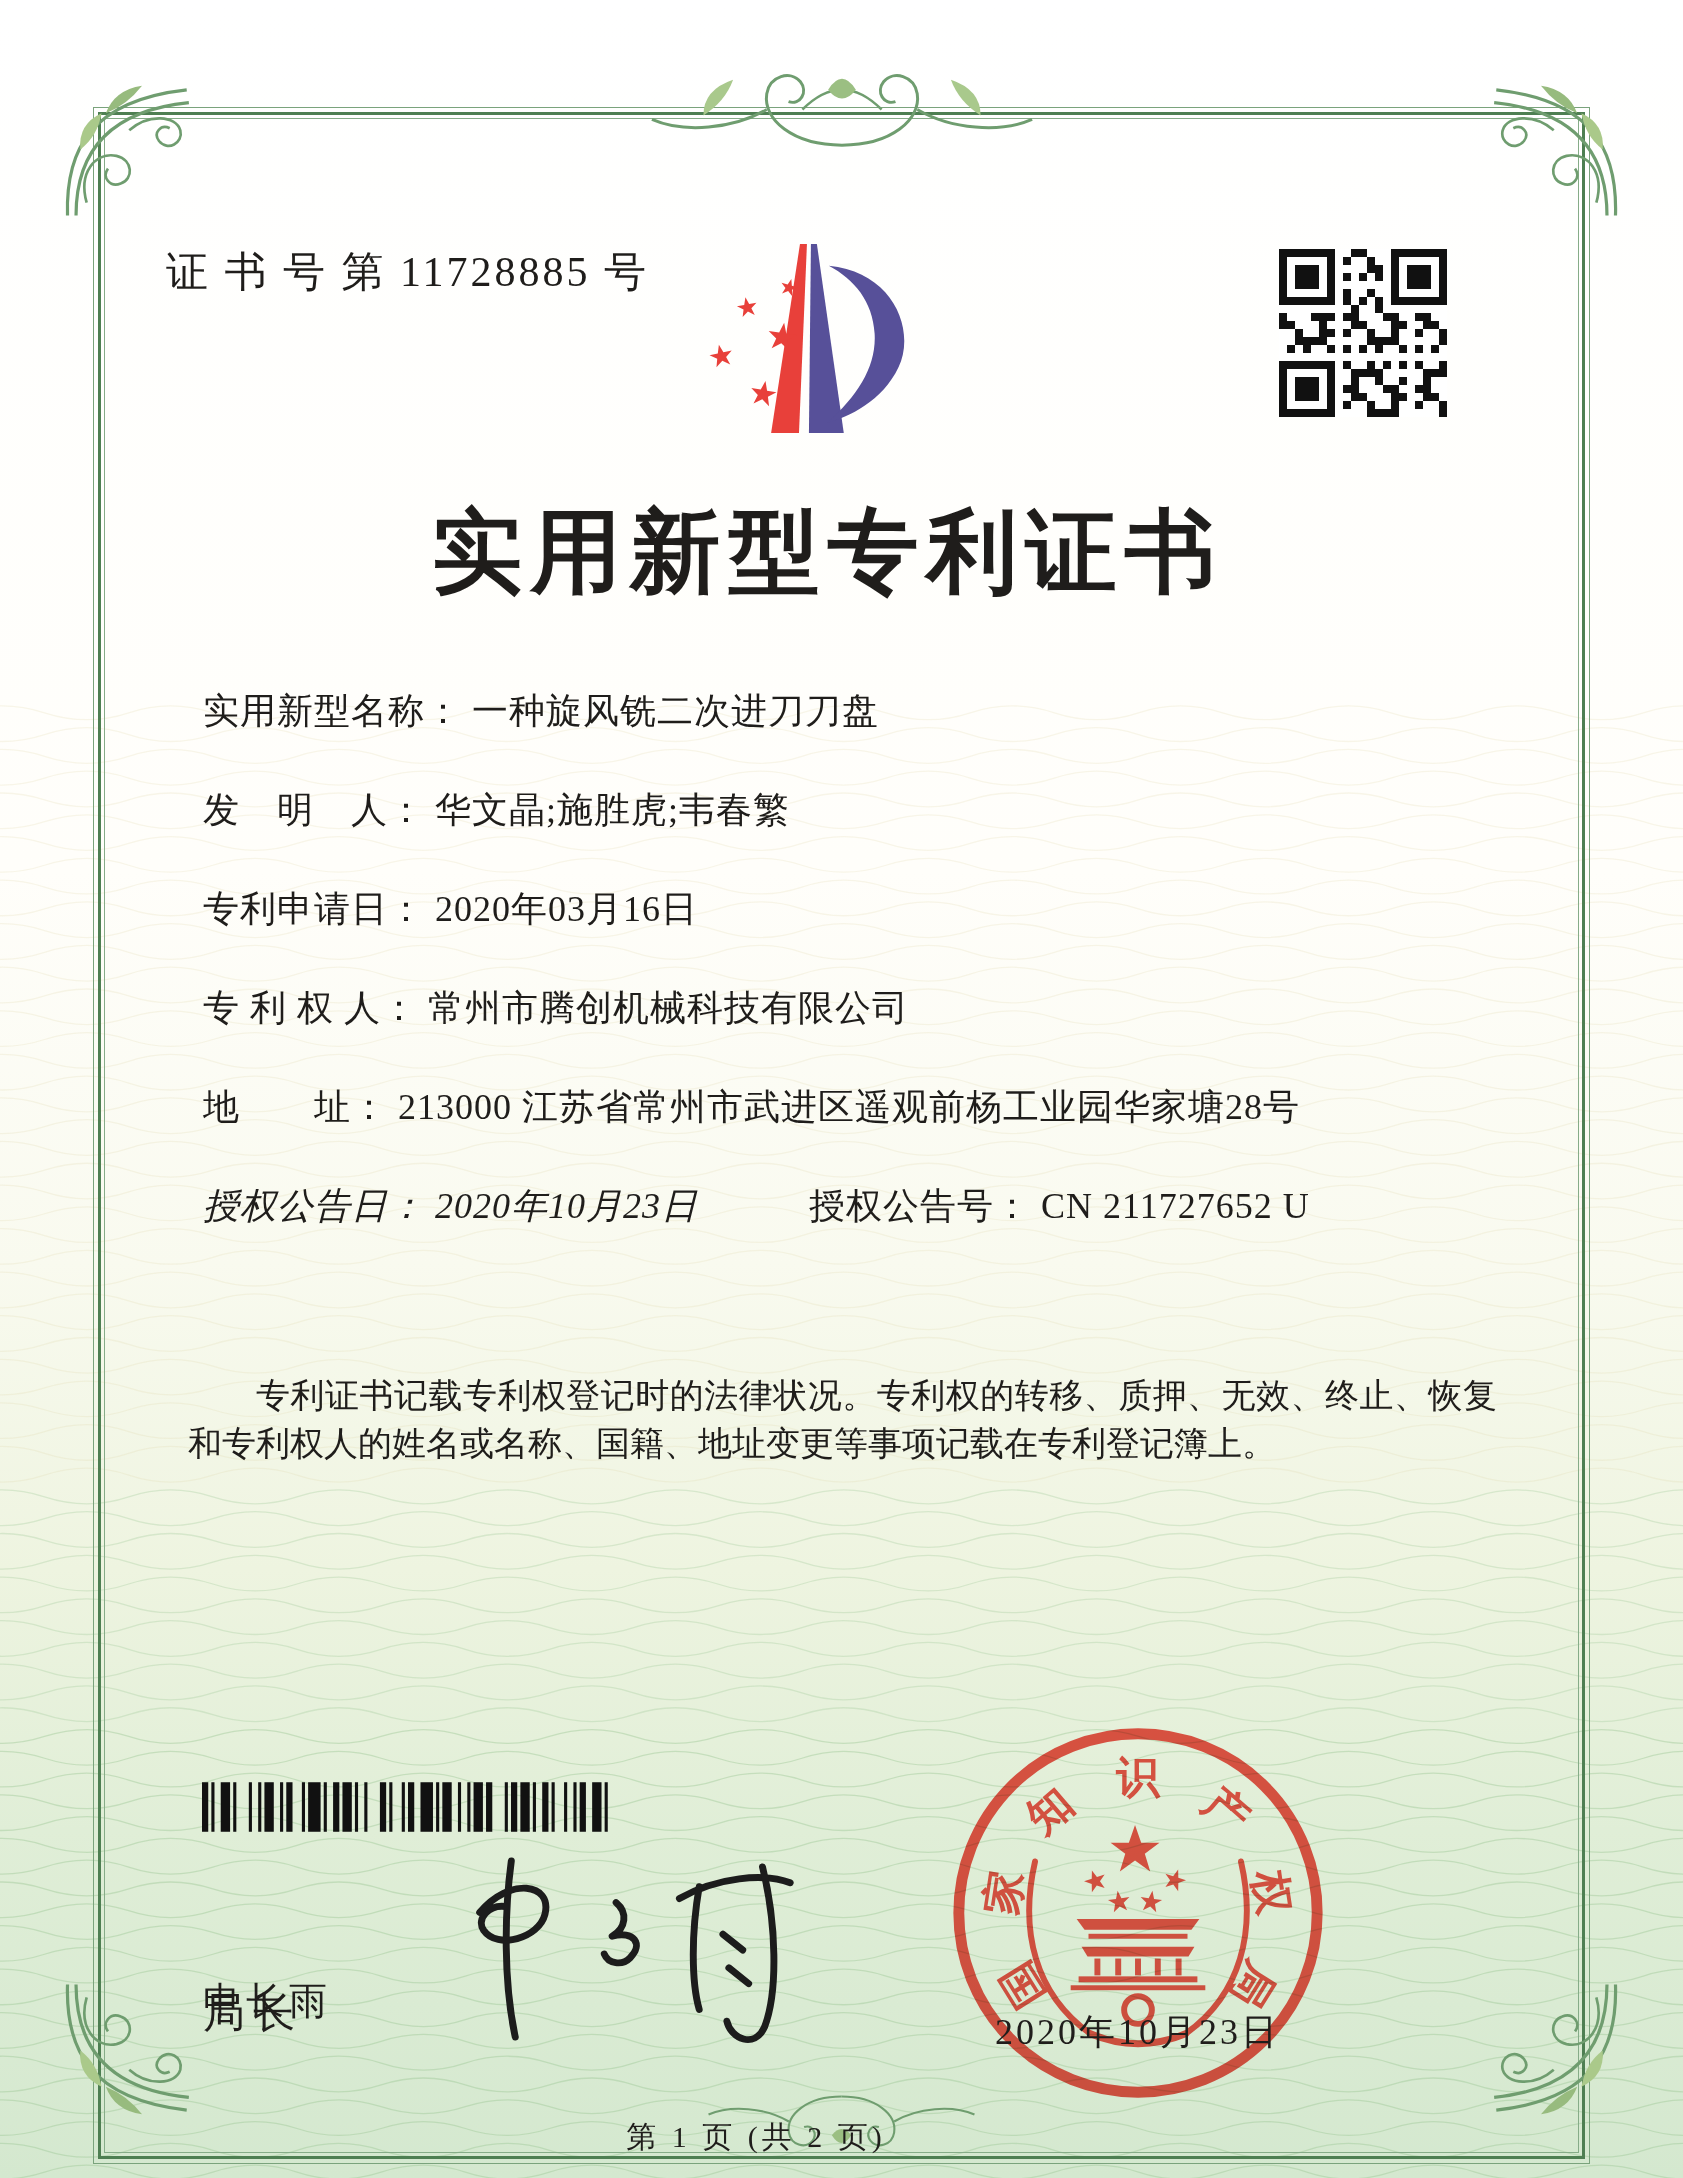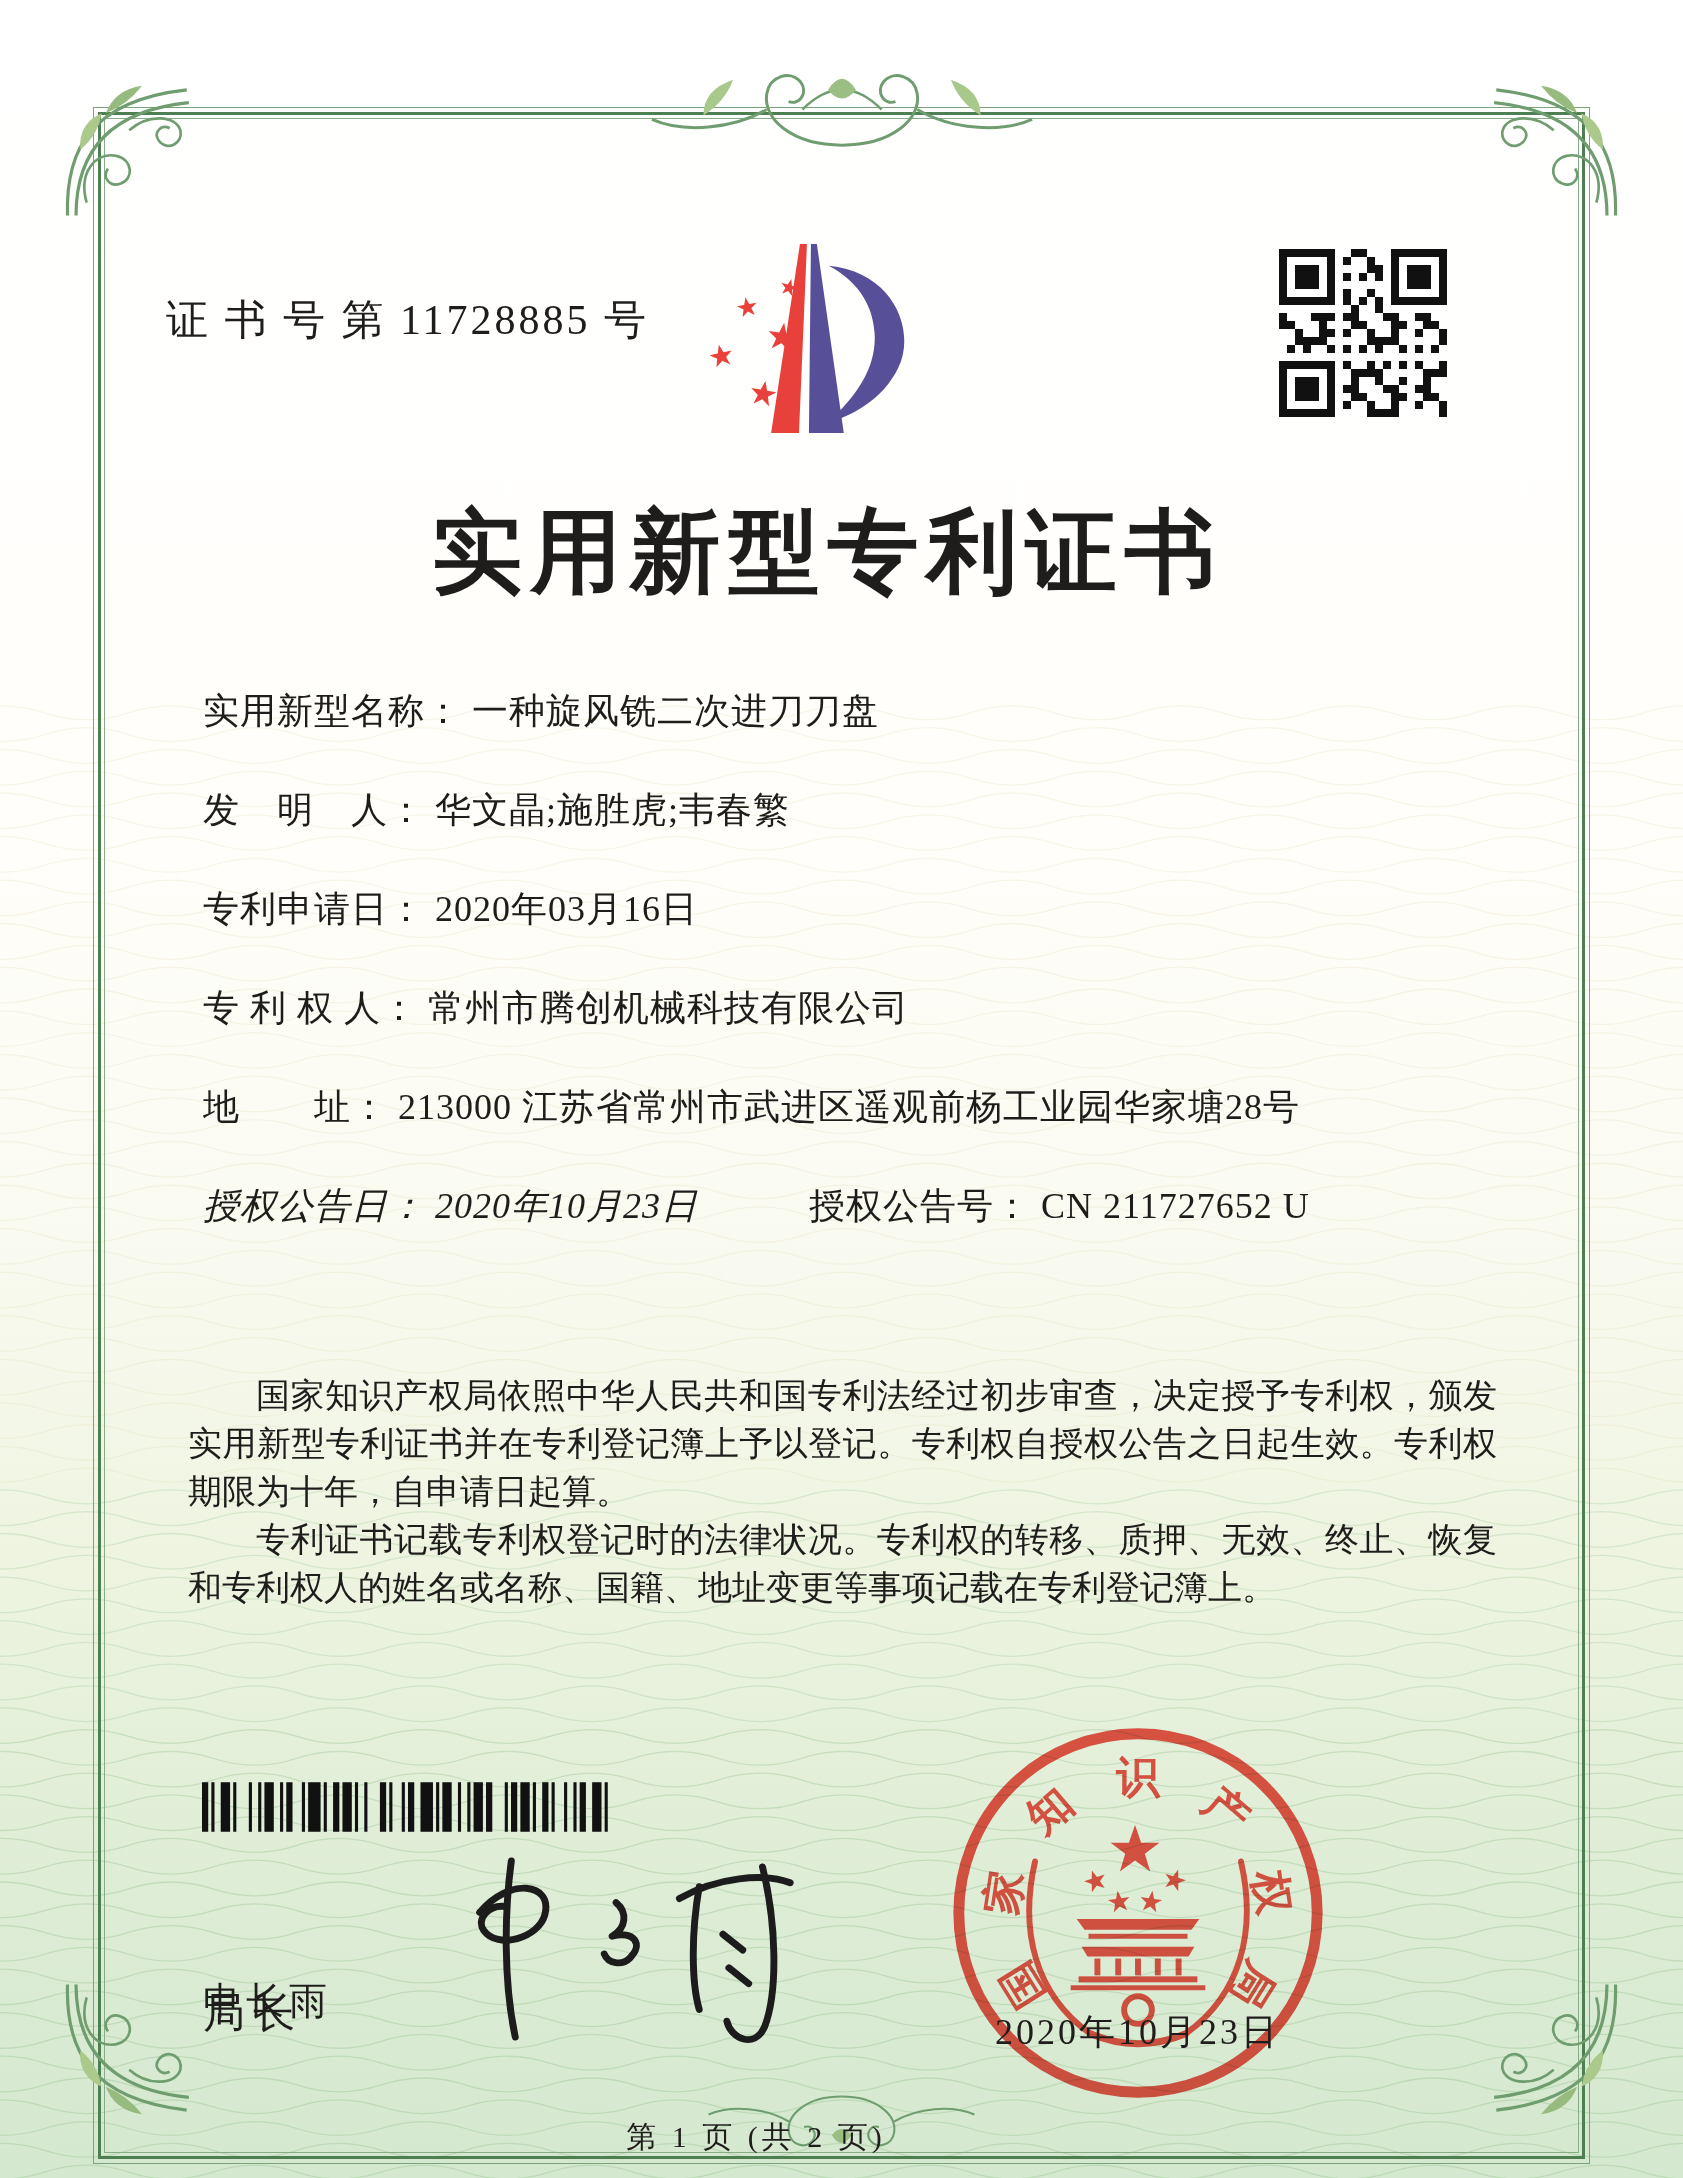--- a/index.html
+++ b/index.html
@@ -8,21 +8,21 @@
     font-family:"Liberation Serif","DejaVu Serif",serif;color:#1f1d1b;
     background:linear-gradient(180deg,#ffffff 0%,#fffefa 40%,#f9faef 58%,#eef4e0 72%,#e0eed7 84%,#d4e8cf 100%);
   }
   .waves{position:absolute;left:0;top:0;width:1683px;height:2178px;z-index:0;pointer-events:none;}
   
   .frame{position:absolute;left:93px;right:93px;top:107px;bottom:14px;border:1px solid #7aa37c;z-index:1;}
   .frame-mid{position:absolute;inset:4px;border:3px solid #4e7f52;}
   .frame-in{position:absolute;inset:3px;border:1px solid #86ac88;}
   .orn{position:absolute;z-index:2;pointer-events:none;}
   
-  .cert-no{position:absolute;left:166px;top:244px;font-size:42px;letter-spacing:3px;z-index:3;margin-top:48px;}
+  .cert-no{position:absolute;left:166px;top:244px;font-size:42px;letter-spacing:3px;z-index:3;}
   .logo{position:absolute;left:681px;top:238px;z-index:3;}
   .qr{position:absolute;left:1279px;top:249px;z-index:3;background:#fff;}
   .title{position:absolute;left:0;width:1655px;top:491px;text-align:center;font-size:91px;font-weight:bold;letter-spacing:8px;z-index:3;}
   .fields{position:absolute;left:203px;top:687px;right:158px;z-index:3;font-size:36px;}
   .frow{height:99px;white-space:nowrap;}
   .flabel{display:inline-block;letter-spacing:1px;}
   .fvalue{margin-left:10px;letter-spacing:1px;}
   .grant-left{display:inline-block;width:606px;font-style:italic;}
   .body-text{position:absolute;left:188px;top:1372px;width:1309px;z-index:3;font-size:34px;line-height:48px;text-align:justify;}
   .body-text p{margin:0;text-indent:2em;}
@@ -317,21 +317,20 @@
     <div class="frow"><span class="flabel">发　明　人：</span><span class="fvalue">华文晶;施胜虎;韦春繁</span></div>
     <div class="frow"><span class="flabel">专利申请日：</span><span class="fvalue">2020年03月16日</span></div>
     <div class="frow"><span class="flabel">专 利 权 人：</span><span class="fvalue">常州市腾创机械科技有限公司</span></div>
     <div class="frow"><span class="flabel">地　　址：</span><span class="fvalue">213000 江苏省常州市武进区遥观前杨工业园华家塘28号</span></div>
     <div class="frow">
       <span class="grant-left"><span class="flabel">授权公告日：</span><span class="fvalue">2020年10月23日</span></span><span><span class="flabel">授权公告号：</span><span class="fvalue">CN 211727652 U</span></span>
     </div>
   </div>
 
   <div class="body-text">
-    <p>国家知识产权局依照中华人民共和国专利法经过初步审查，决定授予专利权，颁发实用新型专利证书并在专利登记簿上予以登记。专利权自授权公告之日起生效。专利权期限为十年，自申请日起算。</p>
     <p>专利证书记载专利权登记时的法律状况。专利权的转移、质押、无效、终止、恢复和专利权人的姓名或名称、国籍、地址变更等事项记载在专利登记簿上。</p>
   </div>
 
   <svg id="barcode-svg" class="barcode" width="412" height="50" viewBox="0 0 416 50">
       <rect x="0" y="0" width="6.303030303030303" height="50" fill="#111"></rect>
       <rect x="9.454545454545453" y="0" width="3.1515151515151514" height="50" fill="#111"></rect>
       <rect x="18.909090909090907" y="0" width="9.454545454545453" height="50" fill="#111"></rect>
       <rect x="31.515151515151512" y="0" width="3.1515151515151514" height="50" fill="#111"></rect>
       <rect x="47.272727272727266" y="0" width="3.1515151515151514" height="50" fill="#111"></rect>
       <rect x="56.72727272727272" y="0" width="3.1515151515151514" height="50" fill="#111"></rect>

